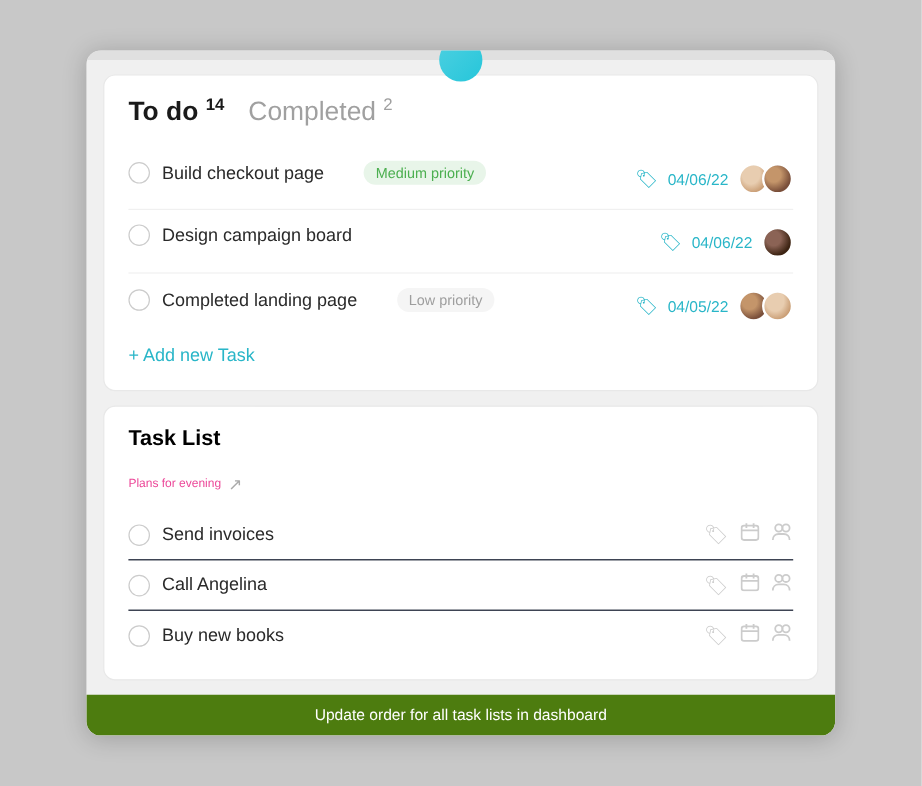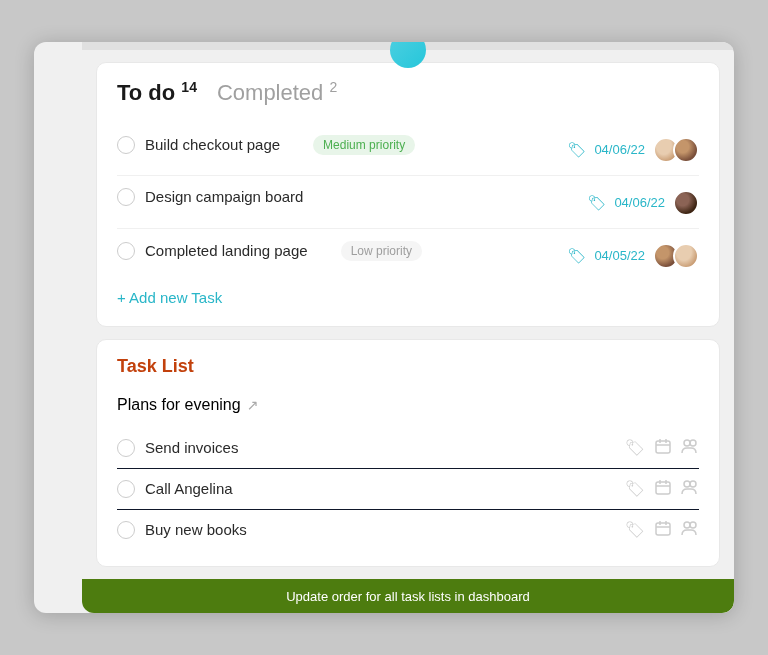--- a/index.html
+++ b/index.html
@@ -7,26 +7,25 @@
       font-family: -apple-system, BlinkMacSystemFont, 'Segoe UI', sans-serif;
       background: #c8c8c8;
       display: flex;
       justify-content: center;
       align-items: center;
       width: 768px;
       height: 655px;
       overflow: hidden;
     }
     .app-container {
-      width: 700px;
+      width: 624px;
       background: #f0f0f0;
       border-radius: 12px;
       overflow: hidden;
       box-shadow: 0 2px 20px rgba(0,0,0,0.2);
-      padding-left: 48px;
     }
     
     .top-bar {
       height: 8px;
       background: #e0e0e0;
       display: flex;
       justify-content: center;
       align-items: flex-end;
     }
     .avatar-top {
@@ -191,32 +190,32 @@
     .section-card-2 {
       background: #ffffff;
       border-radius: 10px;
       margin: 0 14px 12px 14px;
       padding: 16px 20px;
       border: 1px solid #e8e8e8;
     }
     .task-list-title {
       font-size: 18px;
       font-weight: 700;
-      color: #c2410c;
+      color: #000000;
       margin-bottom: 19px;
     }
     .plans-row {
       display: flex;
       align-items: center;
       gap: 6px;
       margin-bottom: 14px;
     }
     .plans-label {
-      font-size: 16px;
-      color: #000000;
+      font-size: 10px;
+      color: #ec4899;
     }
     .share-icon {
       color: #aaa;
       font-size: 14px;
     }
 
     
     .tasklist-item {
       display: flex;
       align-items: center;

